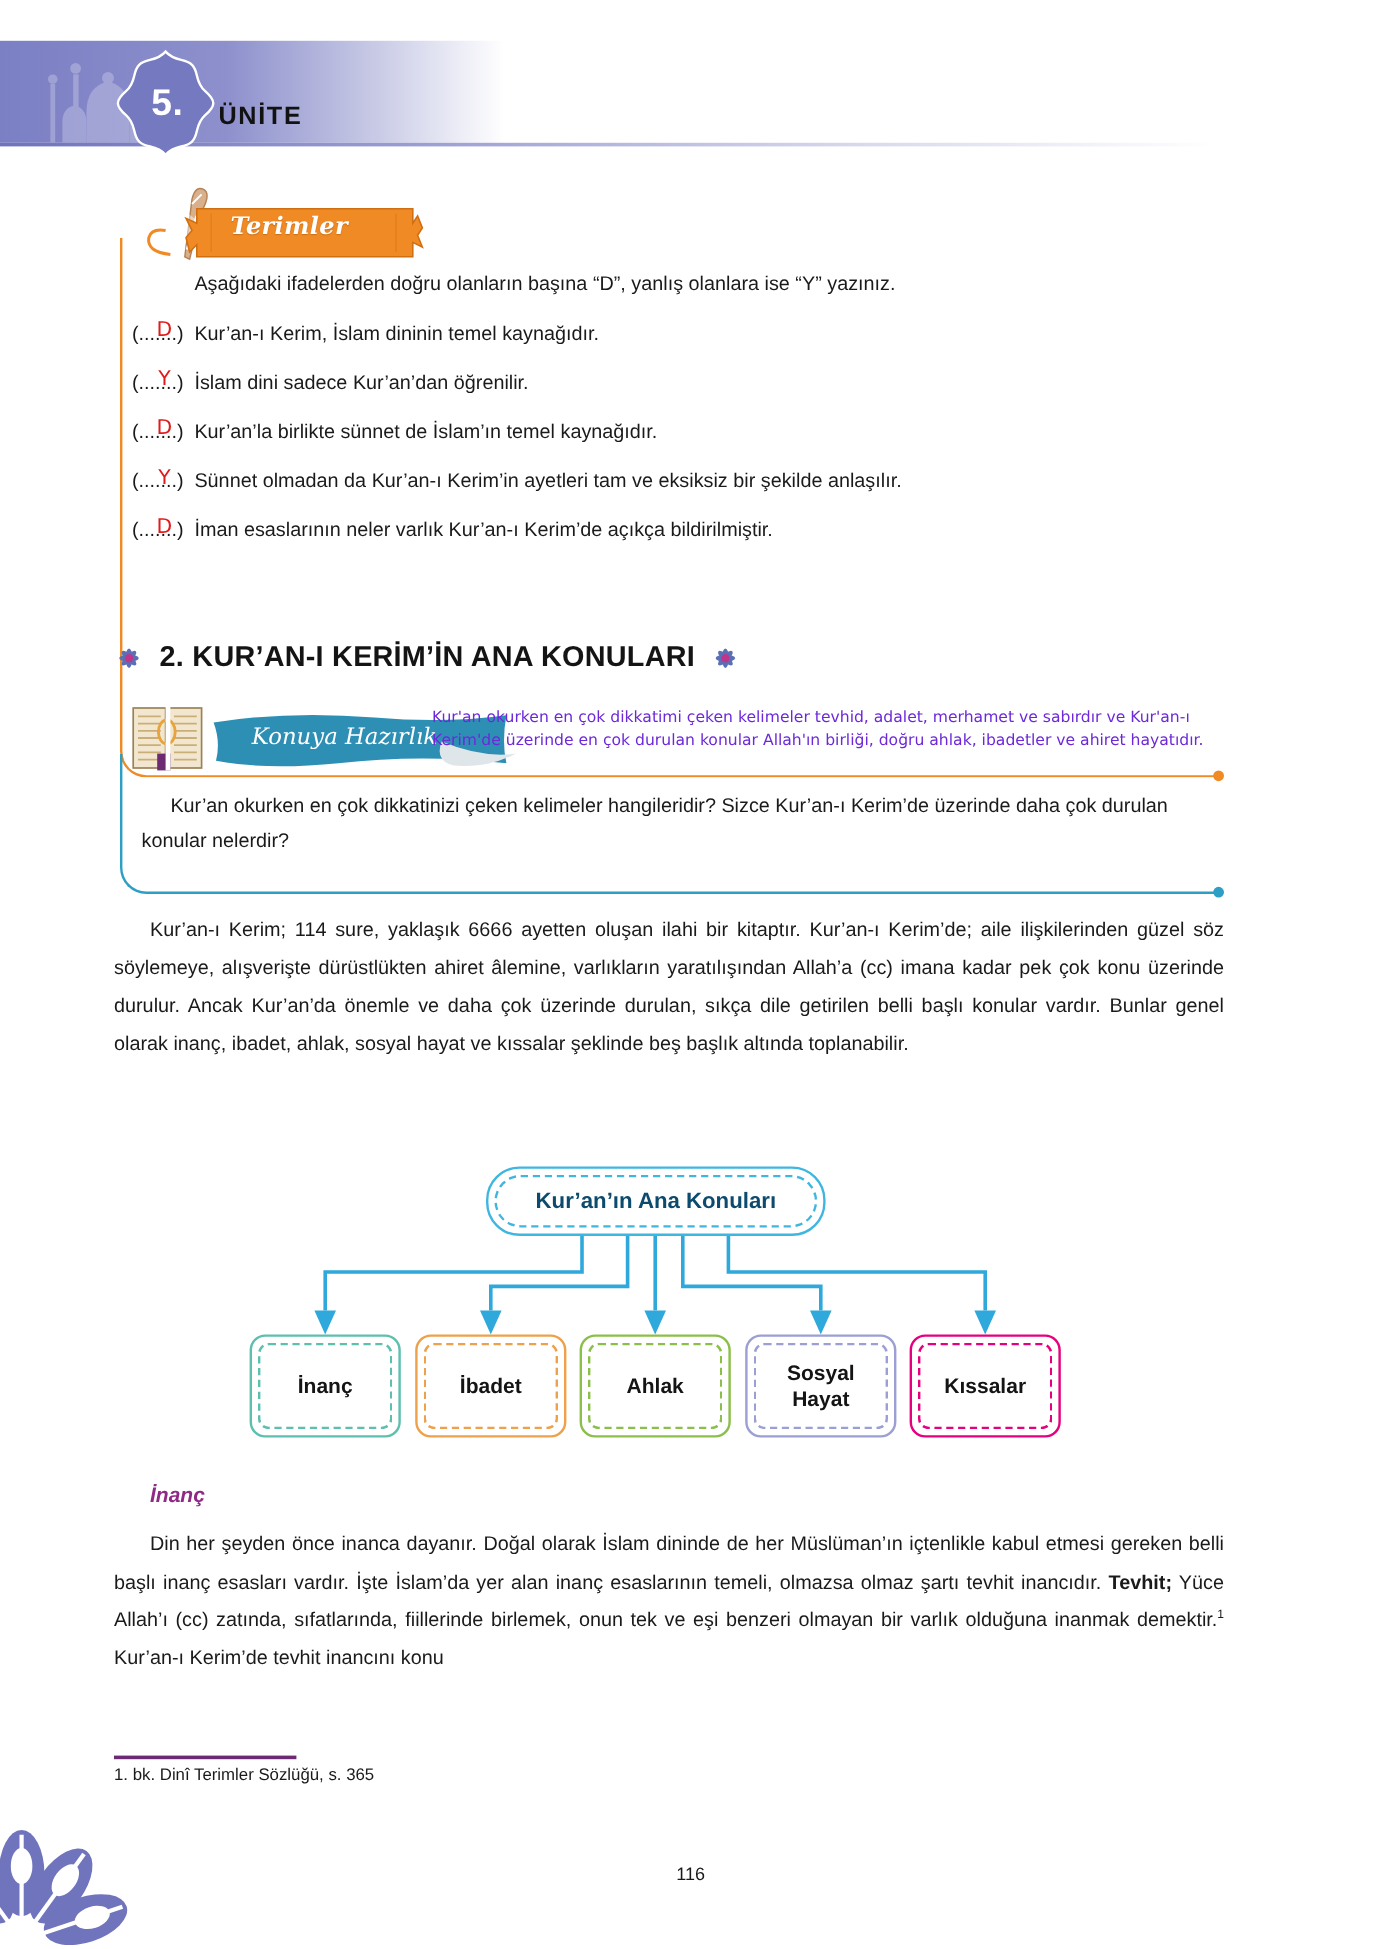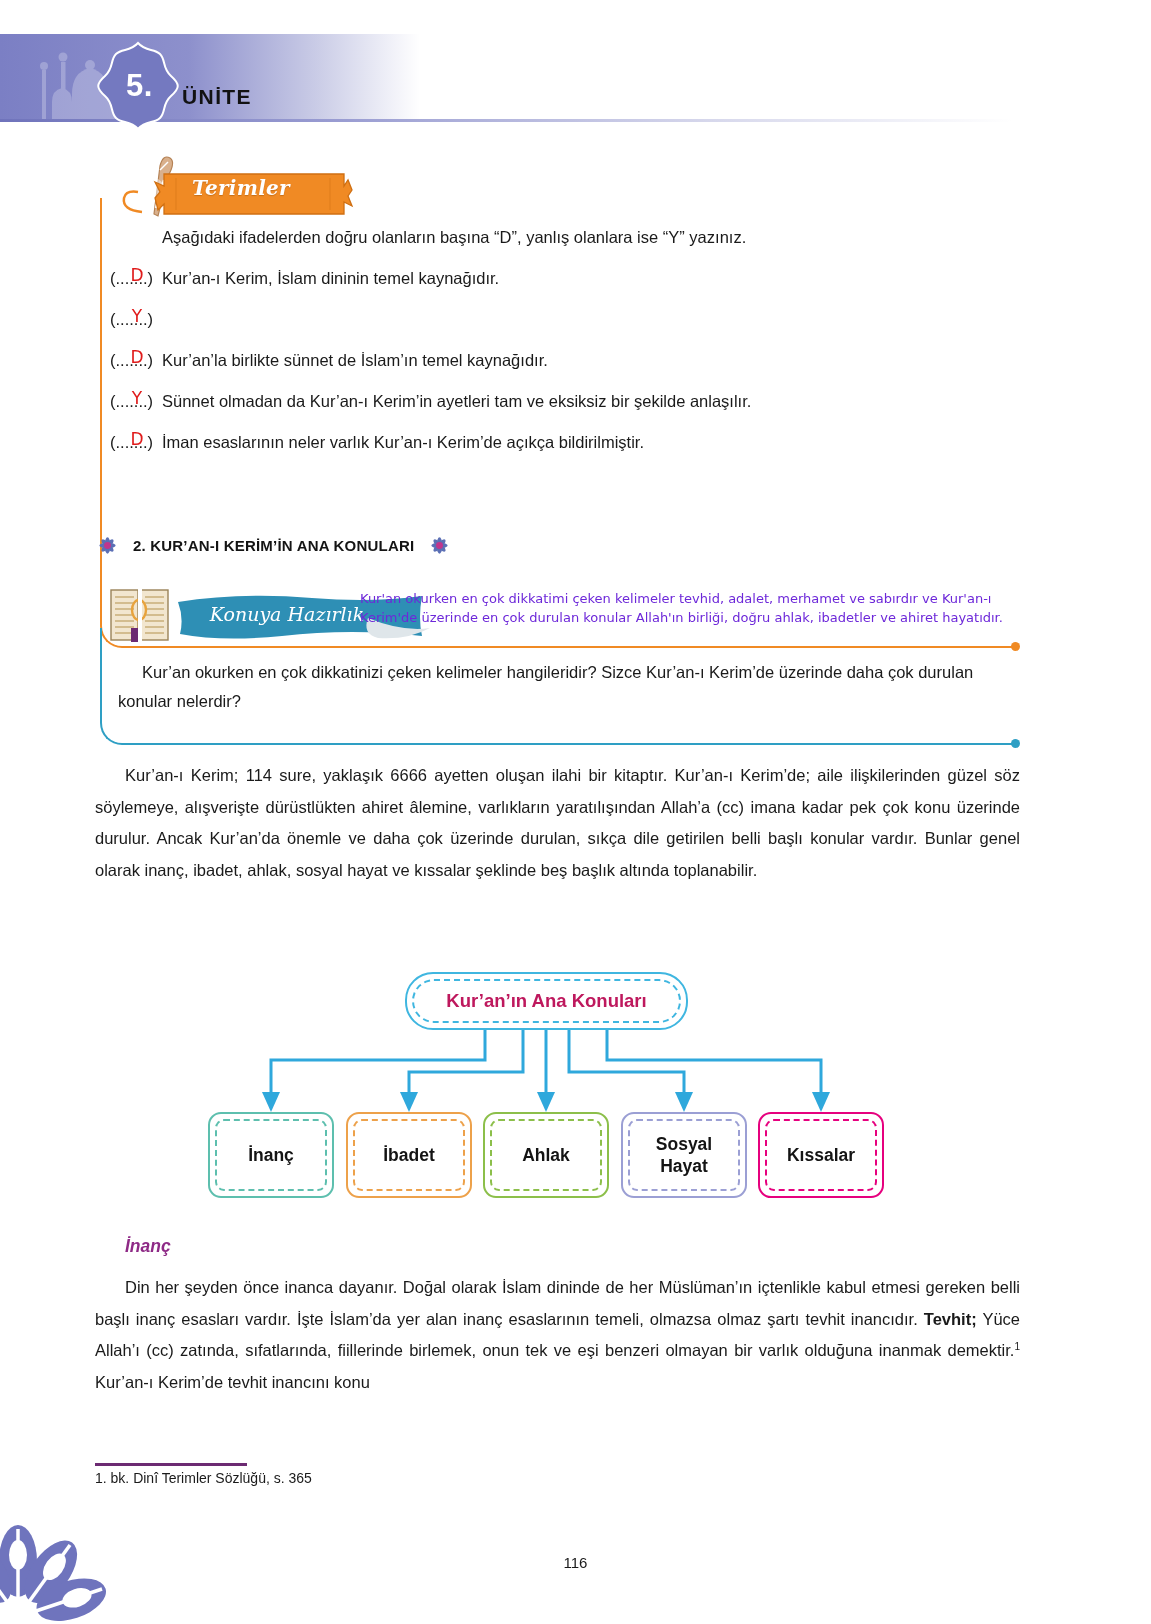--- a/index.html
+++ b/index.html
@@ -109,21 +109,21 @@
     font-family: "DejaVu Sans", sans-serif;
   }
   .tf-text { flex: 1; }
 
   
   .sec-head {
     position: absolute; left: 96px; top: 534px;
     display: flex; align-items: center; gap: 14px;
   }
   .sec-title {
-    font-size: 15px; font-weight: bold; letter-spacing: .2px;
+    font-size: 24px; font-weight: bold; letter-spacing: .2px;
     color: #141414;
   }
   .rosette { width: 23px; height: 23px; flex: 0 0 23px; }
 
   
   .kh-wrap { position: absolute; left: 100px; top: 576px; width: 915px; }
   .kh-bracket {
     position: absolute; left: 0; top: 52px;
     width: 915px; height: 117px;
     border-left: 2.5px solid #2e9fc4;
@@ -179,21 +179,21 @@
     border: 2px solid #3fb6e0;
     border-radius: 28px;
     background: #fff;
   }
   .root-inner {
     position: absolute; left: 5px; top: 5px; right: 5px; bottom: 5px;
     border: 2px dashed #3fb6e0;
     border-radius: 24px;
     display: flex; align-items: center; justify-content: center;
   }
-  .root-label { font-size: 18.5px; font-weight: bold; color: #be185d; }
+  .root-label { font-size: 18.5px; font-weight: bold; color: #0c4a6e; }
 
   .leaf {
     position: absolute;
     top: 152px;
     width: 126px; height: 86px;
     border-radius: 13px;
     background: #fff;
   }
   .leaf-inner {
     position: absolute; left: 5px; top: 5px; right: 5px; bottom: 5px;
@@ -302,20 +302,21 @@
     <div class="tf-item">
       <span class="tf-paren">(.......)
         <span class="tf-ans">D</span>
       </span>
       <span class="tf-text">Kur’an-ı Kerim, İslam dininin temel kaynağıdır.</span>
     </div>
     <div class="tf-item">
       <span class="tf-paren">(.......)
         <span class="tf-ans">Y</span>
       </span>
+      <span class="tf-text">İslam dini sadece Kur’an’dan öğrenilir.</span>
     </div>
     <div class="tf-item">
       <span class="tf-paren">(.......)
         <span class="tf-ans">D</span>
       </span>
       <span class="tf-text">Kur’an’la birlikte sünnet de İslam’ın temel kaynağıdır.</span>
     </div>
     <div class="tf-item">
       <span class="tf-paren">(.......)
         <span class="tf-ans">Y</span>

